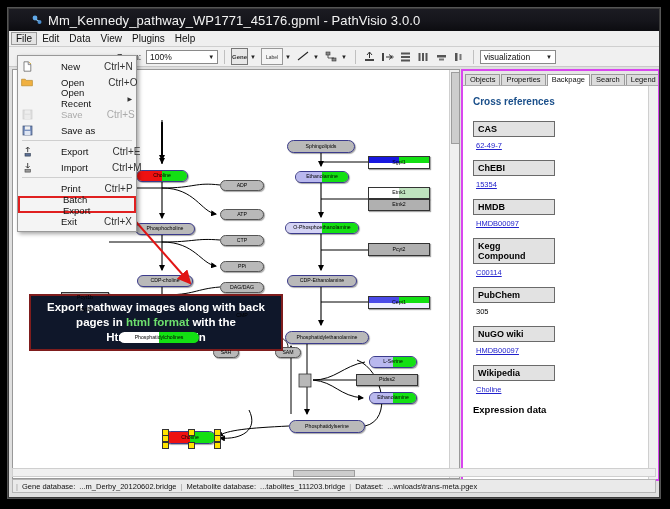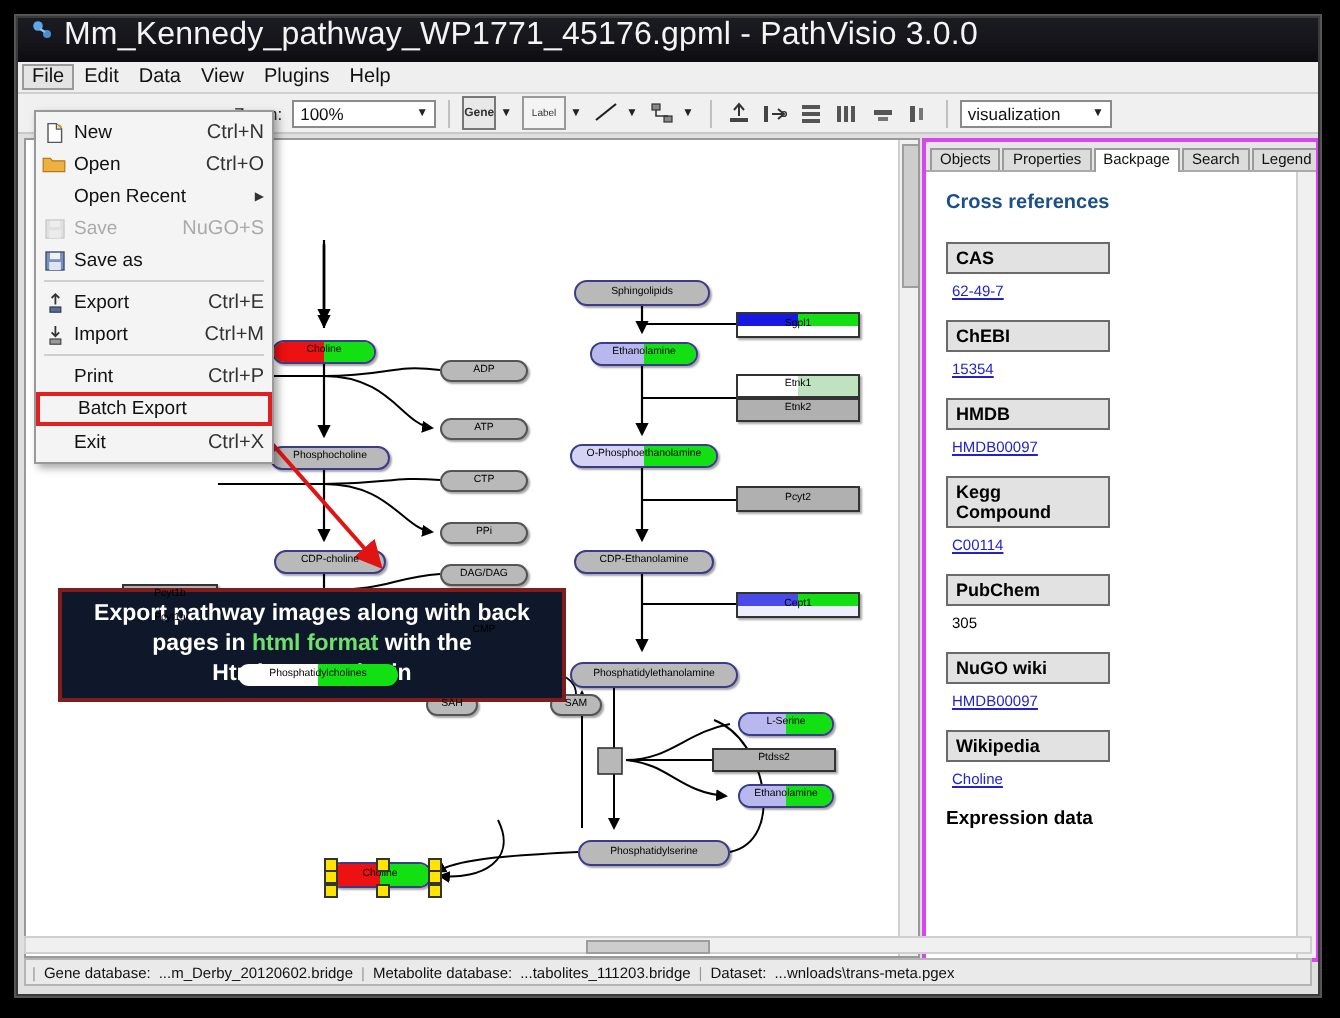--- a/index.html
+++ b/index.html
@@ -5,21 +5,21 @@
   html,body{margin:0;padding:0;background:#000;}
   body{width:670px;height:509px;overflow:hidden;font-family:"Liberation Sans",sans-serif;}
 
   #root{position:relative;width:670px;height:509px;background:#000;}
 
   
   .win{position:absolute;left:8px;top:8px;width:650px;height:488px;background:#dfdfdf;
        border:1px solid #3a3a3a;box-shadow:0 0 0 1px #555;overflow:hidden;}
   .titlebar{position:absolute;left:0;top:0;width:100%;height:22px;
             background:linear-gradient(180deg,#1b1b22 0%,#15151b 55%,#0c0c10 100%);
-            color:#f4f4f4;font-size:16px;display:flex;padding-left:6px;
+            color:#f4f4f4;font-size:13px;display:flex;align-items:center;padding-left:22px;
             box-sizing:border-box;}
   .titlebar .tb-icon{width:12px;height:12px;margin-right:5px;position:relative;flex:0 0 auto;}
   .titlebar .tb-icon svg{display:block;}
   .title-text{white-space:nowrap;overflow:hidden;letter-spacing:.1px;}
 
   
   .menubar{position:absolute;left:0;top:22px;width:100%;height:16px;background:#efefef;
            border-bottom:1px solid #cfcfcf;display:flex;align-items:center;font-size:10px;
            box-sizing:border-box;padding-left:2px;}
   .menubar .mi{padding:1px 5px;color:#111;cursor:default;}
@@ -95,21 +95,21 @@
              display:flex;align-items:center;padding-left:3px;gap:4px;white-space:nowrap;overflow:hidden;}
   .sb-sep{color:#999;}
   .hscroll{position:absolute;left:3px;bottom:20px;width:644px;height:9px;background:#f0f0f0;
            border:1px solid #cfcfcf;box-sizing:border-box;}
   .hsthumb{position:absolute;left:280px;top:1px;width:60px;height:5px;background:#cdcdcd;border:1px solid #9d9d9d;}
 
   
   .filemenu{position:absolute;left:8px;top:46px;width:118px;background:#f4f4f4;
             border:1px solid #999;box-shadow:2px 2px 4px rgba(0,0,0,.35);z-index:50;
             padding:2px 0;font-size:9.5px;}
-  .fm-row{display:flex;align-items:center;height:16px;padding:0 4px 0 2px;box-sizing:border-box;position:relative;}
+  .fm-row{display:flex;align-items:center;height:16px;padding:0 4px 0 2px;box-sizing:border-box;position:relative;gap:24px;}
   .fm-ico{width:14px;height:13px;flex:0 0 auto;display:flex;align-items:center;justify-content:center;}
   .fm-lab{flex:1 1 auto;color:#111;padding-left:3px;}
   .fm-acc{color:#333;font-size:10px;}
   .fm-row.dis .fm-lab,.fm-row.dis .fm-acc{color:#aaa;}
   .fm-sep{height:1px;background:#cfcfcf;margin:2px 4px;}
   .fm-row.hi{border:2px solid #e02020;box-sizing:border-box;height:17px;}
   .fm-arrow{font-size:6px;color:#333;}
 </style>
 </head>
 <body>
@@ -506,21 +506,21 @@
         </div>
         <div class="fm-row dis">
           <span class="fm-ico" style="opacity: 0.45;">
             <svg width="11" height="11" viewBox="0 0 11 11">
               <rect x="1" y="1" width="9" height="9" fill="#c8c8c8" stroke="#9a9a9a" stroke-width=".7"></rect>
               <rect x="3" y="1.4" width="5" height="3.2" fill="#e6e6e6"></rect>
               <rect x="2.6" y="6" width="5.8" height="4" fill="#e2e2e2"></rect>
             </svg>
           </span>
           <span class="fm-lab">Save</span>
-          <span class="fm-acc">NuGO+S</span>
+          <span class="fm-acc">Ctrl+S</span>
         </div>
         <div class="fm-row">
           <span class="fm-ico">
             <svg width="11" height="11" viewBox="0 0 11 11">
               <rect x="1" y="1" width="9" height="9" fill="#7a92c0" stroke="#3d4f72" stroke-width=".7"></rect>
               <rect x="3" y="1.4" width="5" height="3.2" fill="#f0f0f0"></rect>
               <rect x="2.6" y="6" width="5.8" height="4" fill="#dfe6f3"></rect>
             </svg>
           </span>
           <span class="fm-lab">Save as</span>

